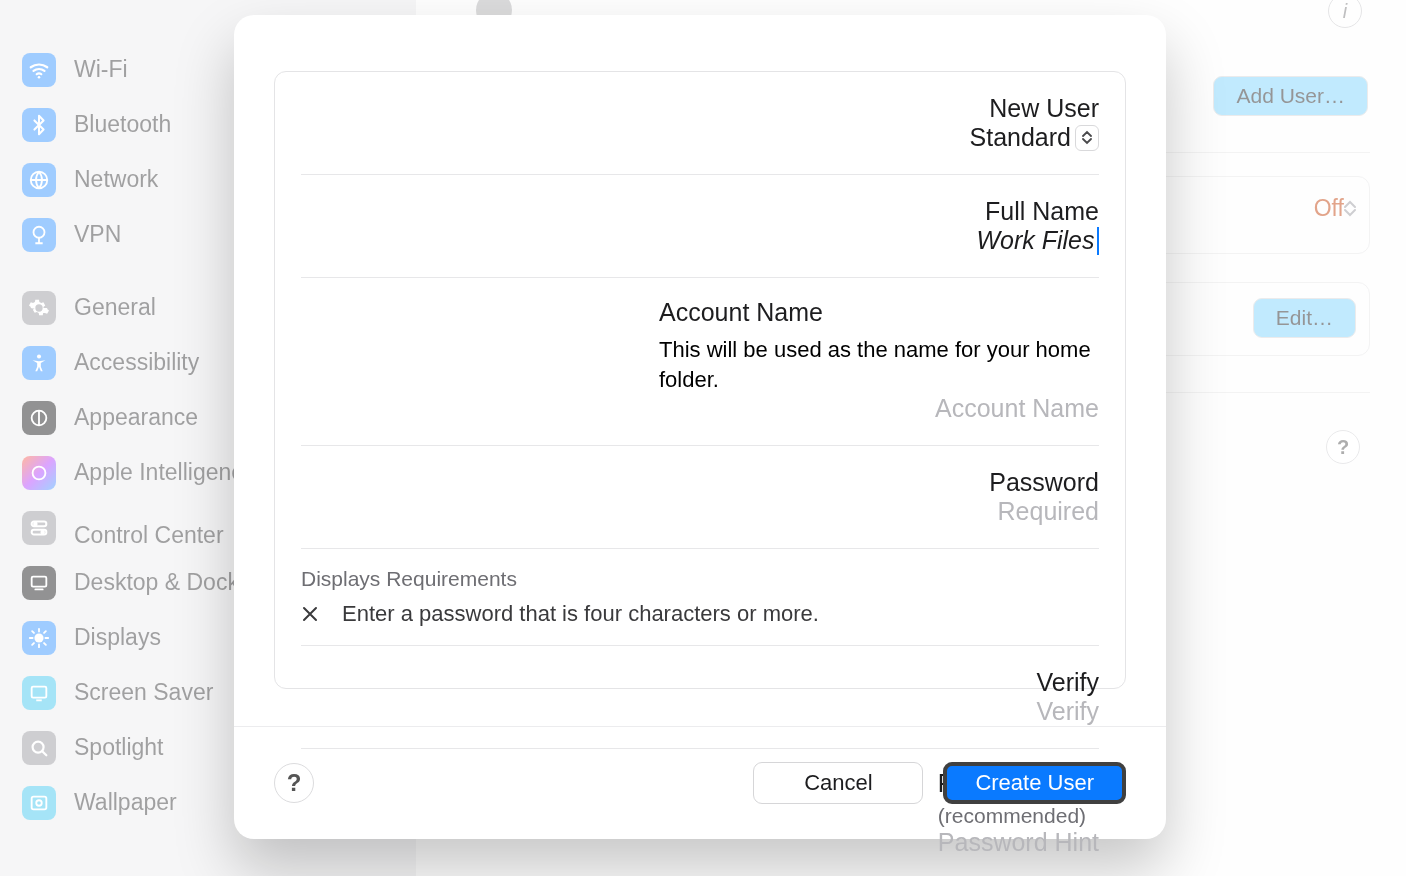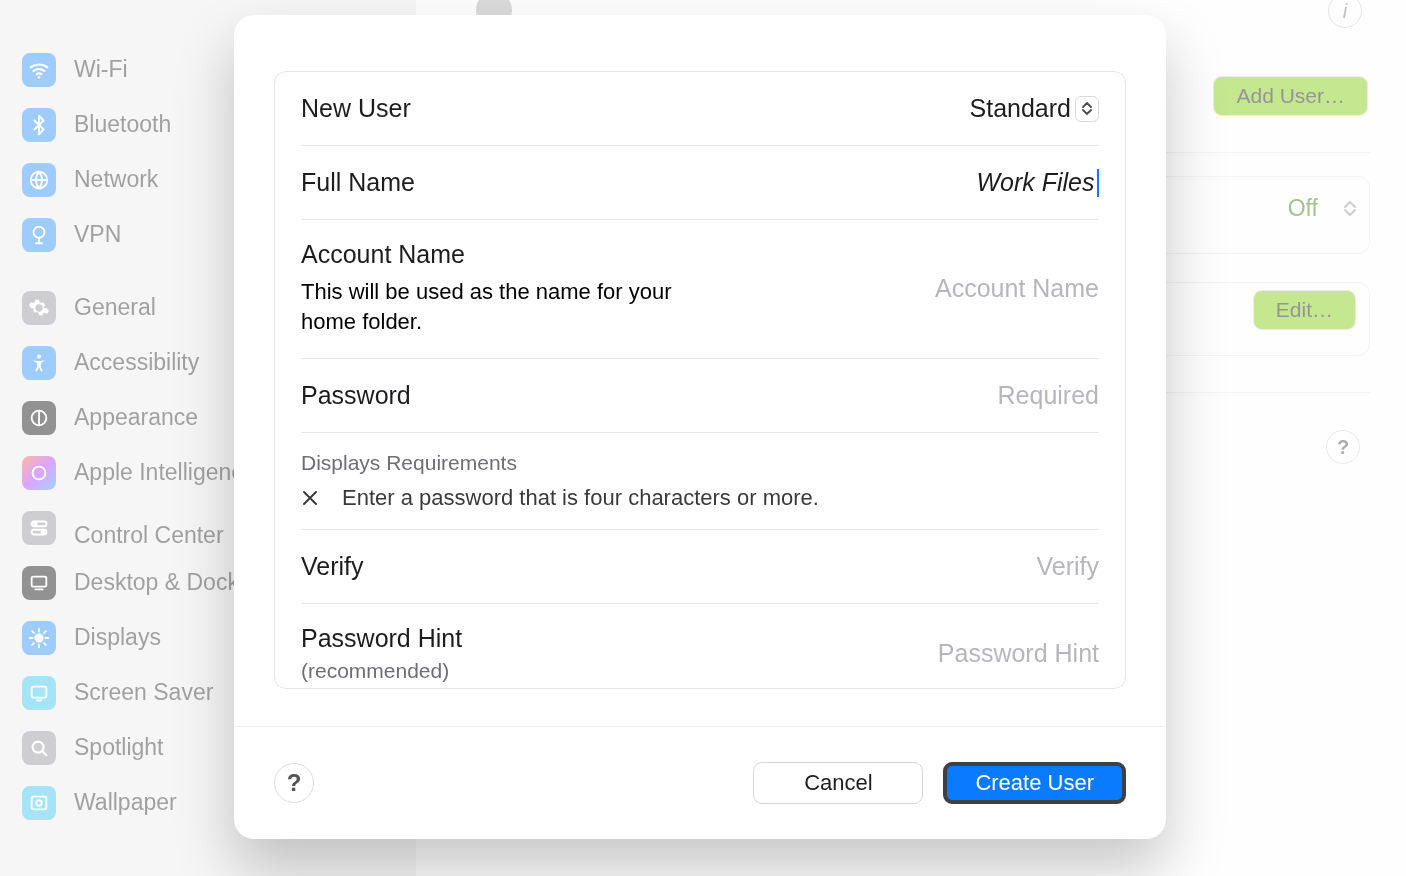--- a/index.html
+++ b/index.html
@@ -20,43 +20,43 @@
   .sidebar .lbl{font-size:23px;color:#3a3a3c;white-space:nowrap;}
 
   .content{position:absolute;left:416px;top:0;right:0;bottom:0;background:#fdfdfd;}
   .topbar{position:absolute;left:0;right:0;top:0;height:35px;padding:0 40px 0 60px;
           display:flex;align-items:flex-start;}
   .avatar{width:36px;height:36px;border-radius:50%;background:#b5b5b7;margin-top:-8px;}
   .info-dot{position:absolute;right:44px;top:-6px;width:34px;height:34px;border-radius:50%;
             border:1.5px solid #c9c9cc;display:flex;align-items:center;justify-content:center;
             color:#79797c;font-size:20px;font-style:italic;}
   .btn-ghost{height:40px;padding:0 22px;border:1px solid #d6d6d8;border-radius:9px;
-             background:#84cc16;font-size:21px;color:#232325;cursor:pointer;
+             background:#7dd3fc;font-size:21px;color:#232325;cursor:pointer;
              display:flex;align-items:center;}
   .content .row-add{position:absolute;right:38px;top:76px;}
-  .content .row-off{position:absolute;right:50px;top:195px;font-size:23px;color:#4d7c0f;
-                    display:flex;align-items:center;gap:26px;}
+  .content .row-off{position:absolute;right:50px;top:195px;font-size:23px;color:#c2410c;
+                    display:flex;align-items:center;gap:0;}
   .upd-chev{display:inline-flex;flex-direction:column;gap:1px;}
   .upd-chev svg{width:12px;height:8px;}
-  .content .row-edit{position:absolute;right:50px;top:290px;}
+  .content .row-edit{position:absolute;right:50px;top:298px;}
   .help-bg{position:absolute;right:46px;top:430px;width:34px;height:34px;border-radius:50%;
            border:1.5px solid #d2d2d5;background:#fff;display:flex;align-items:center;
            justify-content:center;font-size:20px;font-weight:600;color:#555;}
   .panel-line{position:absolute;left:36px;right:36px;height:1px;background:#e5e5e7;}
   .panel-card{position:absolute;left:36px;right:36px;border:1px solid #e5e5e7;border-radius:12px;}
 
   
   .modal{position:absolute;z-index:3;left:234px;top:15px;width:932px;height:824px;
          background:#ffffff;border-radius:20px;box-shadow:0 30px 60px rgba(0,0,0,0.22);}
   .modal .body{position:absolute;left:40px;right:40px;top:56px;bottom:150px;
                border:1px solid #e4e4e6;border-radius:12px;background:#fff;}
   .modal .sep-bottom{position:absolute;left:0;right:0;bottom:112px;height:1px;background:#ececee;}
 
   .row{position:relative;padding:0 26px;}
-  .row-inner{display:flex;align-items:center;justify-content:space-between;}
+  .row-inner{display:flex;align-items:flex-end;justify-content:space-between;flex-direction:column;}
   .row .divider{height:1px;background:#e7e7e9;margin-top:0;}
   .row-lbl{font-size:25px;color:#1d1d1f;}
   .row-sub{font-size:22px;color:#000000;margin-top:8px;line-height:1.35;max-width:440px;}
   .row-sub-sm{font-size:21px;color:#6e6e73;margin-top:6px;}
   .row input[type=text],.row input[type=password]{
      border:none;outline:none;background:transparent;font-size:25px;text-align:right;
      color:#1d1d1f;width:420px;padding:0;}
   .row input::placeholder{color:#b7b7bb;}
 
   .r1{padding-top:22px;padding-bottom:22px;}

